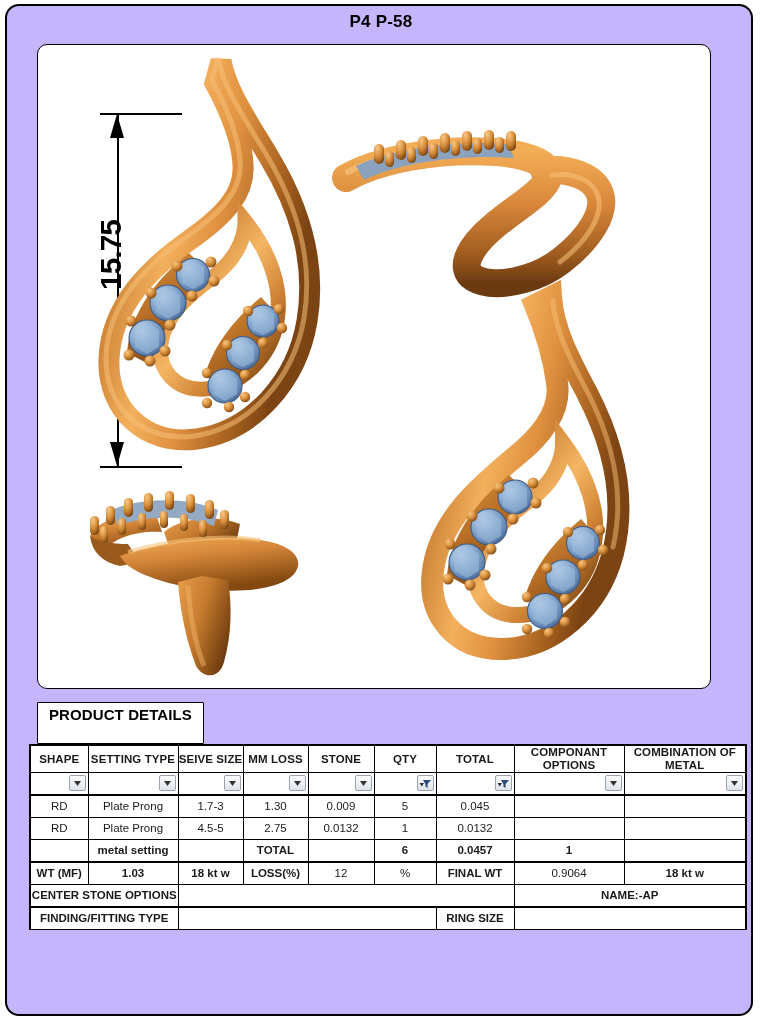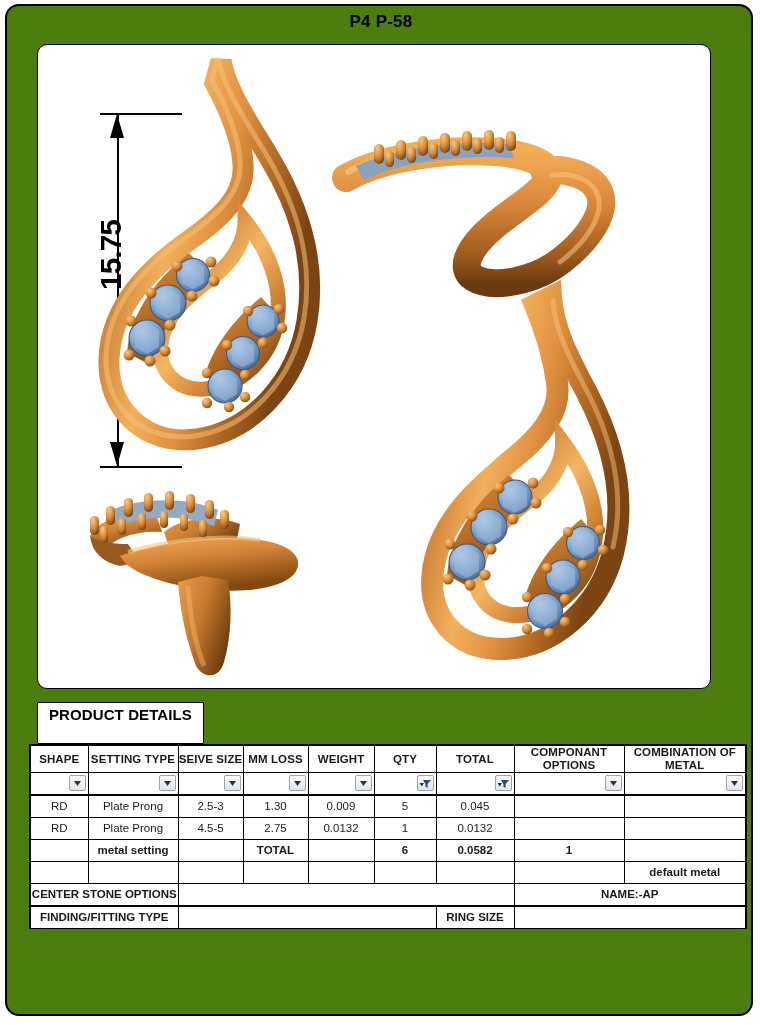--- a/index.html
+++ b/index.html
@@ -5,21 +5,21 @@
   html,body{margin:0;padding:0;background:#ffffff;}
   body{
     width:760px;height:1025px;position:relative;overflow:hidden;
     font-family:"Liberation Sans", sans-serif;
     -webkit-font-smoothing:antialiased;
   }
 
   
   #page-frame{
     position:absolute;left:5px;top:4px;width:748px;height:1012px;
-    border:2.5px solid #000;border-radius:14px;background:#4d7c0f;
+    border:2.5px solid #000;border-radius:14px;background:#c4b5fd;
     box-sizing:border-box;
   }
 
   
   #doc-title{
     position:absolute;left:0;top:6px;width:748px;text-align:center;
     font-size:17px;font-weight:bold;color:#000;letter-spacing:.2px;
   }
 
   
@@ -387,21 +387,21 @@
         <col style="width:110px">
         <col style="width:122px">
     </colgroup>
     <tbody>
 
       <tr>
         <td class="hdr thicktop thicklf">SHAPE</td>
         <td class="hdr thicktop">SETTING  TYPE</td>
         <td class="hdr thicktop">SEIVE SIZE</td>
         <td class="hdr thicktop">MM LOSS</td>
-        <td class="hdr thicktop">WEIGHT</td>
+        <td class="hdr thicktop">STONE</td>
         <td class="hdr thicktop">QTY</td>
         <td class="hdr thicktop">TOTAL</td>
         <td class="hdr thicktop">
           <span>COMPONANT</span>
           <span>OPTIONS</span>
         </td>
         <td class="hdr thicktop thickrt">
           <span>COMBINATION OF</span>
           <span>METAL</span>
         </td>
@@ -471,21 +471,21 @@
               <svg width="13" height="12">
                 <polygon points="3,4 10,4 6.5,9" fill="#333"></polygon>
               </svg>
             </span>
           </td>
       </tr>
 
       <tr>
         <td class="thicklf thicktop">RD</td>
         <td class="thicktop">Plate Prong</td>
-        <td class="thicktop">2.5-3</td>
+        <td class="thicktop">1.7-3</td>
         <td class="thicktop">1.30</td>
         <td class="thicktop">0.009</td>
         <td class="thicktop">5</td>
         <td class="thicktop">0.045</td>
         <td class="thicktop"></td>
         <td class="thicktop thickrt"></td>
       </tr>
 
       <tr>
         <td class="thicklf">RD</td>
@@ -499,37 +499,37 @@
         <td class="thickrt"></td>
       </tr>
 
       <tr>
         <td class="thicklf"></td>
         <td class="bold">metal setting</td>
         <td></td>
         <td class="bold">TOTAL</td>
         <td></td>
         <td class="bold">6</td>
-        <td class="bold">0.0582</td>
+        <td class="bold">0.0457</td>
         <td class="red-bold">1</td>
         <td class="thickrt"></td>
       </tr>
 
-      <tr>
-        <td class="thicklf"></td>
-        <td></td>
-        <td></td>
-        <td></td>
-        <td></td>
-        <td></td>
-        <td></td>
-        <td></td>
-        <td class="tan thickrt">default metal</td>
-      </tr>
-
+
+      <tr>
+        <td class="thicklf thicktop bold">WT (MF)</td>
+        <td class="thicktop bold">1.03</td>
+        <td class="thicktop bold">18 kt w</td>
+        <td class="thicktop bold">LOSS(%)</td>
+        <td class="thicktop">12</td>
+        <td class="thicktop">%</td>
+        <td class="thicktop bold">FINAL WT</td>
+        <td class="thicktop">0.9064</td>
+        <td class="thicktop thickrt bold">18 kt w</td>
+      </tr>
 
       <tr>
         <td class="thicklf thickbot bold left" colspan="2">CENTER STONE OPTIONS</td>
         <td class="thickbot" colspan="5"></td>
         <td class="thickbot bold left thickrt" colspan="2">NAME:-AP</td>
       </tr>
 
       <tr>
         <td class="thicklf bold left" colspan="2">FINDING/FITTING TYPE</td>
         <td colspan="4"></td>

